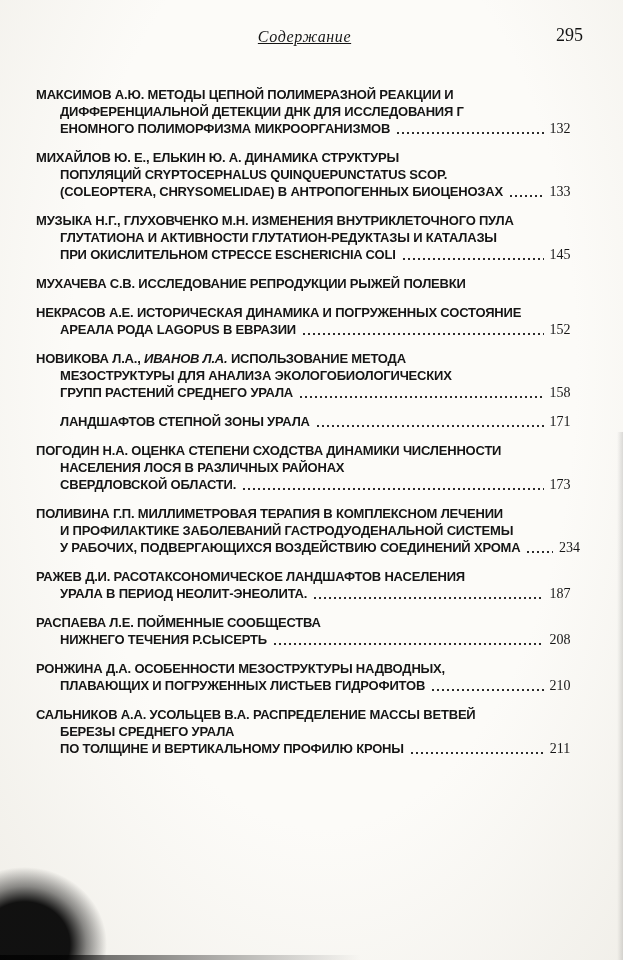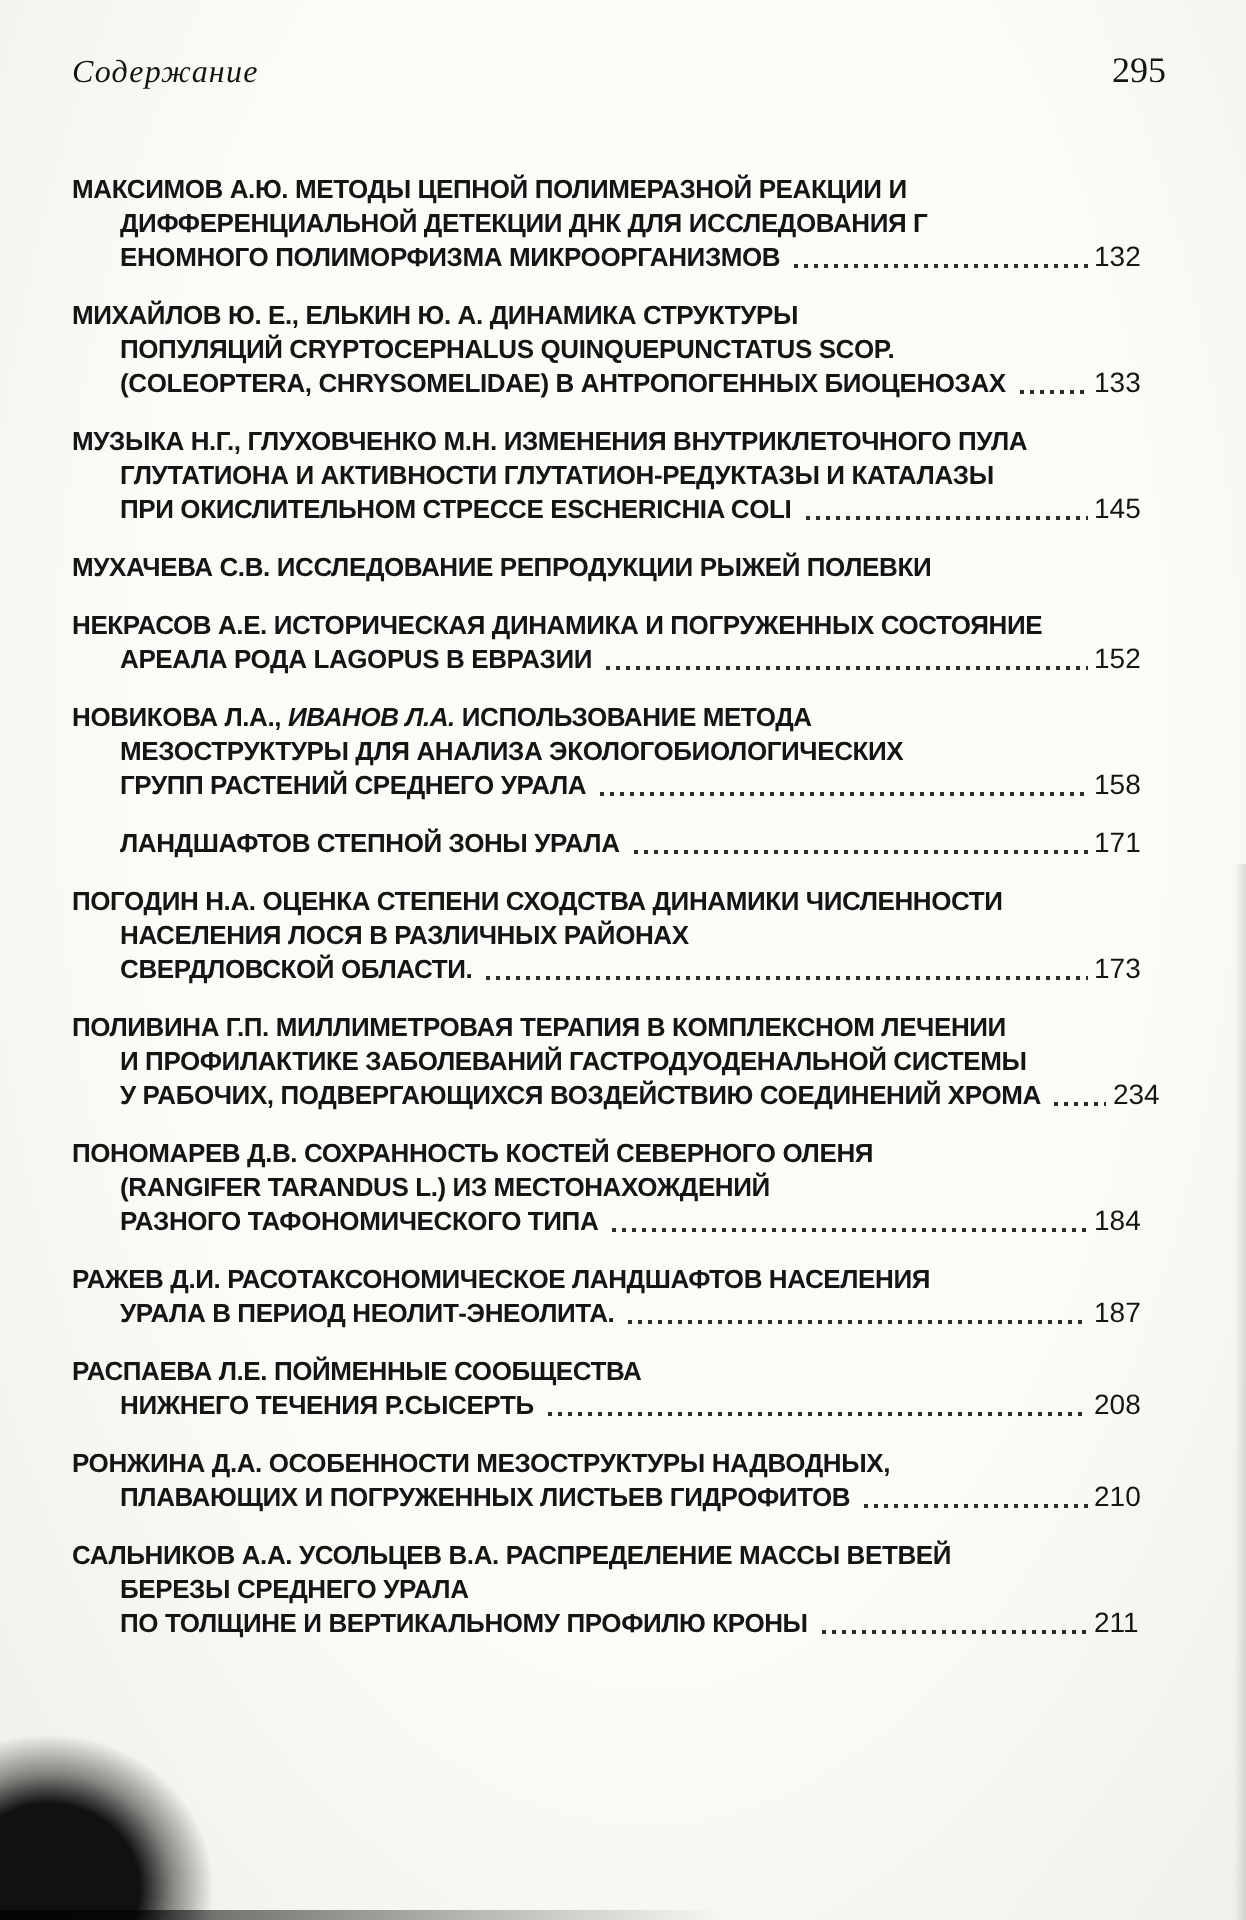--- a/index.html
+++ b/index.html
@@ -20,42 +20,43 @@
   .bottom-shadow {
     position:absolute; left:0; bottom:0; width:58%; height:5px;
     background: linear-gradient(to right, rgba(0,0,0,0.75), rgba(0,0,0,0));
   }
   .right-shadow {
     position:absolute; right:0; bottom:0; width:6px; height:55%;
     background: linear-gradient(to left, rgba(0,0,0,0.12), rgba(0,0,0,0));
   }
   .content { position:absolute; top:28px; left:36px; right:50px; }
   .page-header {
-    position:relative; text-align:left; height:24px; margin-bottom:34px;
+    position:relative; text-align:center; height:24px; margin-bottom:34px;
     font-family:"Liberation Serif", serif;
+    text-decoration:underline;
   }
   .header-title { font-style:italic; font-size:16px; letter-spacing:0.6px; }
   .header-pagenum { position:absolute; right:-10px; top:-3px; font-size:18px; }
   .toc-list { }
   .entry { margin-bottom:12px; }
   .line {
     font-size:13px; font-weight:bold; line-height:17px;
     letter-spacing:-0.2px; white-space:nowrap;
   }
   .cont { padding-left:24px; }
   .au { font-weight:bold; }
   .it { font-style:italic; }
   .last { display:flex; align-items:flex-end; }
   .leader {
     flex:1 1 auto; min-width:26px; height:2px; margin:0 3px 3px 7px;
     background-image: repeating-linear-gradient(to right, #2c2c2c 0 2px, transparent 2px 5px);
   }
   .pg {
-    font-family:Liberation Sans, sans-serif; font-weight:normal; font-size:14px;
-    min-width:26px; text-align:left; letter-spacing:0;
+    font-family:Liberation Serif, serif; font-weight:normal; font-size:14px;
+    min-width:26px; text-align:center; letter-spacing:0;
   }
 </style>
 </head>
 <body>
 
 <div class="content">
 
   <div class="page-header">
     <span class="header-title">Содержание</span>
     <span class="header-pagenum">295</span>
@@ -138,29 +139,20 @@
     <div class="entry">
       <div class="line"><span class="au">ПОЛИВИНА Г.П.</span> <span class="ti">МИЛЛИМЕТРОВАЯ ТЕРАПИЯ В КОМПЛЕКСНОМ ЛЕЧЕНИИ</span></div>
       <div class="line cont">И ПРОФИЛАКТИКЕ ЗАБОЛЕВАНИЙ ГАСТРОДУОДЕНАЛЬНОЙ СИСТЕМЫ</div>
       <div class="line cont last">
           <span class="ti">У РАБОЧИХ, ПОДВЕРГАЮЩИХСЯ ВОЗДЕЙСТВИЮ СОЕДИНЕНИЙ ХРОМА</span>
           <span class="leader"></span>
           <span class="pg">234</span>
         </div>
     </div>
 
-    <div class="entry">
-      <div class="line"><span class="au">ПОНОМАРЕВ Д.В.</span> <span class="ti">СОХРАННОСТЬ КОСТЕЙ СЕВЕРНОГО ОЛЕНЯ</span></div>
-      <div class="line cont">(RANGIFER TARANDUS L.) ИЗ МЕСТОНАХОЖДЕНИЙ</div>
-      <div class="line cont last">
-          <span class="ti">РАЗНОГО ТАФОНОМИЧЕСКОГО ТИПА</span>
-          <span class="leader"></span>
-          <span class="pg">184</span>
-        </div>
-    </div>
 
     <div class="entry">
       <div class="line"><span class="au">РАЖЕВ Д.И.</span> <span class="ti">РАСОТАКСОНОМИЧЕСКОЕ ЛАНДШАФТОВ НАСЕЛЕНИЯ</span></div>
       <div class="line cont last">
           <span class="ti">УРАЛА В ПЕРИОД НЕОЛИТ-ЭНЕОЛИТА.</span>
           <span class="leader"></span>
           <span class="pg">187</span>
         </div>
     </div>
 

